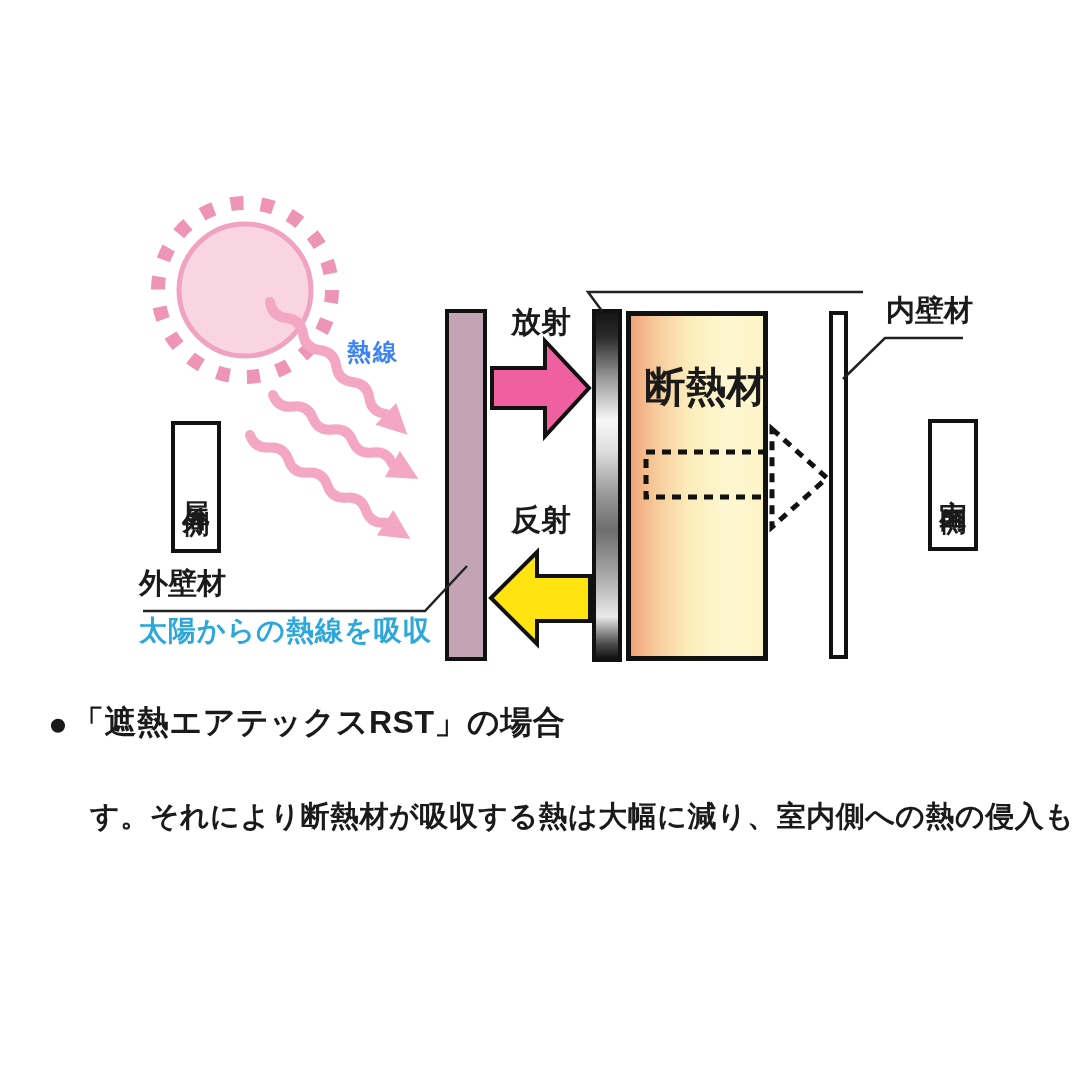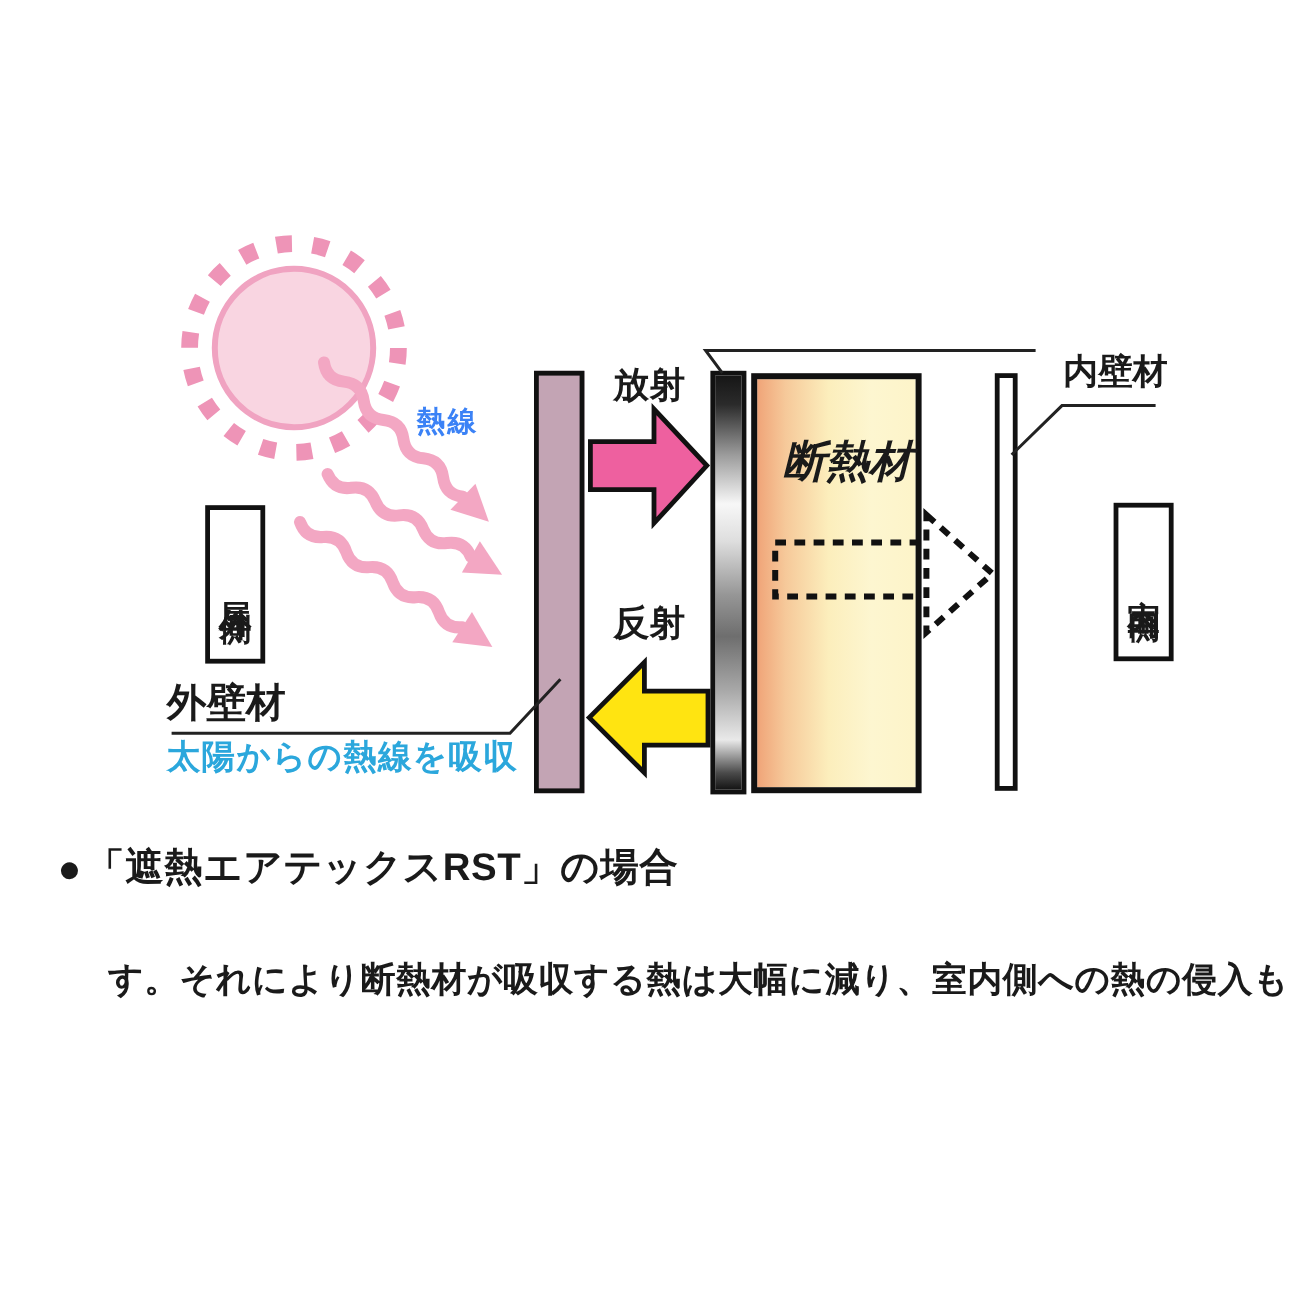--- a/index.html
+++ b/index.html
@@ -24,23 +24,23 @@
   .vbox span{writing-mode:vertical-rl;text-orientation:upright;
     font-size:27px;font-weight:700;letter-spacing:5px;color:#1a1a1a;}
   
   #gfx{position:absolute;left:0;top:0;z-index:20;}
   
   .lbl{position:absolute;z-index:30;white-space:nowrap;font-weight:700;line-height:1.1;}
   #heat-ray-label{left:347px;top:299px;font-size:24px;color:#3b82f6;letter-spacing:2px;margin-top:40px;}
   #radiation-label{left:511px;top:305px;font-size:30px;}
   #reflection-label{left:511px;top:503px;font-size:30px;}
   #product-label{left:581px;top:249px;font-size:29px;letter-spacing:0px;}
-  #insulation-label{left:626px;top:365px;width:160px;text-align:center;font-size:36px;font-style:italic;}
+  #insulation-label{left:626px;top:365px;width:160px;text-align:center;font-size:41px;}
   #inner-wall-label{left:886px;top:295px;font-size:29px;}
-  #outer-wall-label{left:139px;top:568px;font-size:33px;}
+  #outer-wall-label{left:139px;top:568px;font-size:29px;}
   #absorb-note{left:139px;top:616px;font-size:28px;color:#2ba7dc;letter-spacing:1px;}
   
   #caption-heading-row{position:absolute;left:48px;top:701px;display:flex;align-items:center;z-index:30;}
   #caption-bullet{font-size:33px;line-height:1;margin-right:4px;}
   #caption-heading{font-size:32px;font-weight:700;letter-spacing:0.5px;}
   .bodyline{position:absolute;left:90px;z-index:30;font-size:29px;font-weight:600;
     letter-spacing:0.5px;white-space:nowrap;color:#1a1a1a;}
   #body-line-1{top:760px;}
   #body-line-2{top:797px;}
   #body-line-3{top:834px;}

